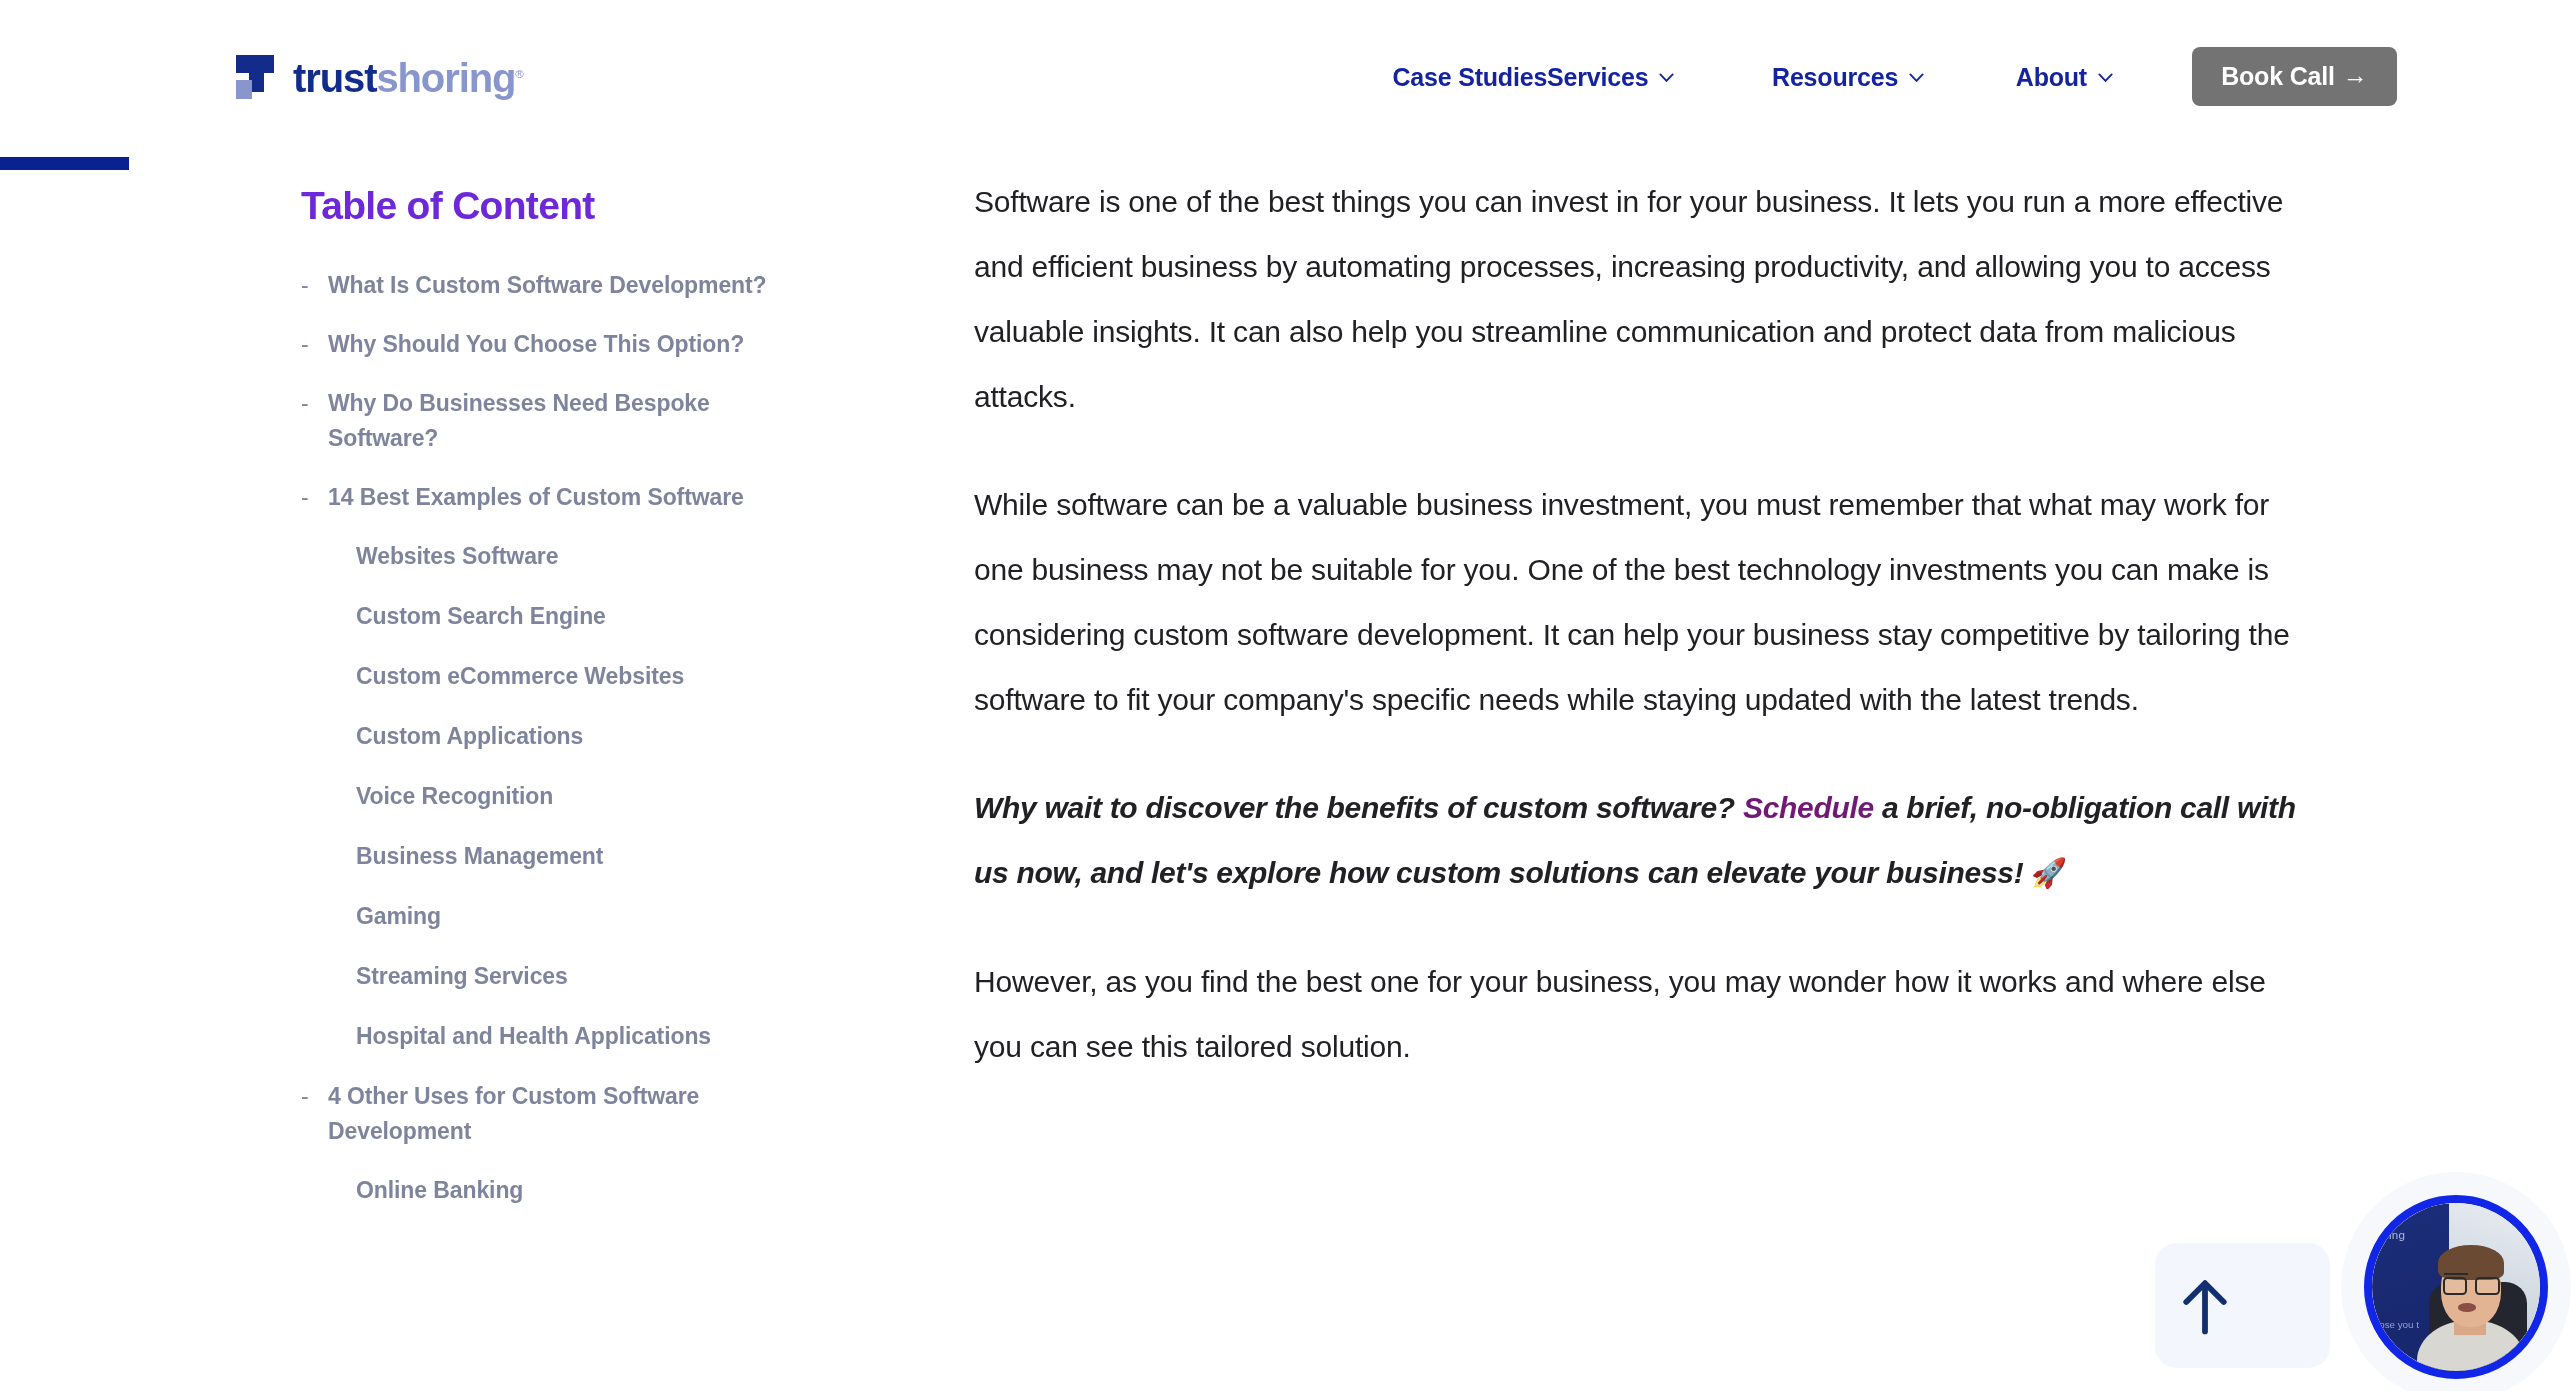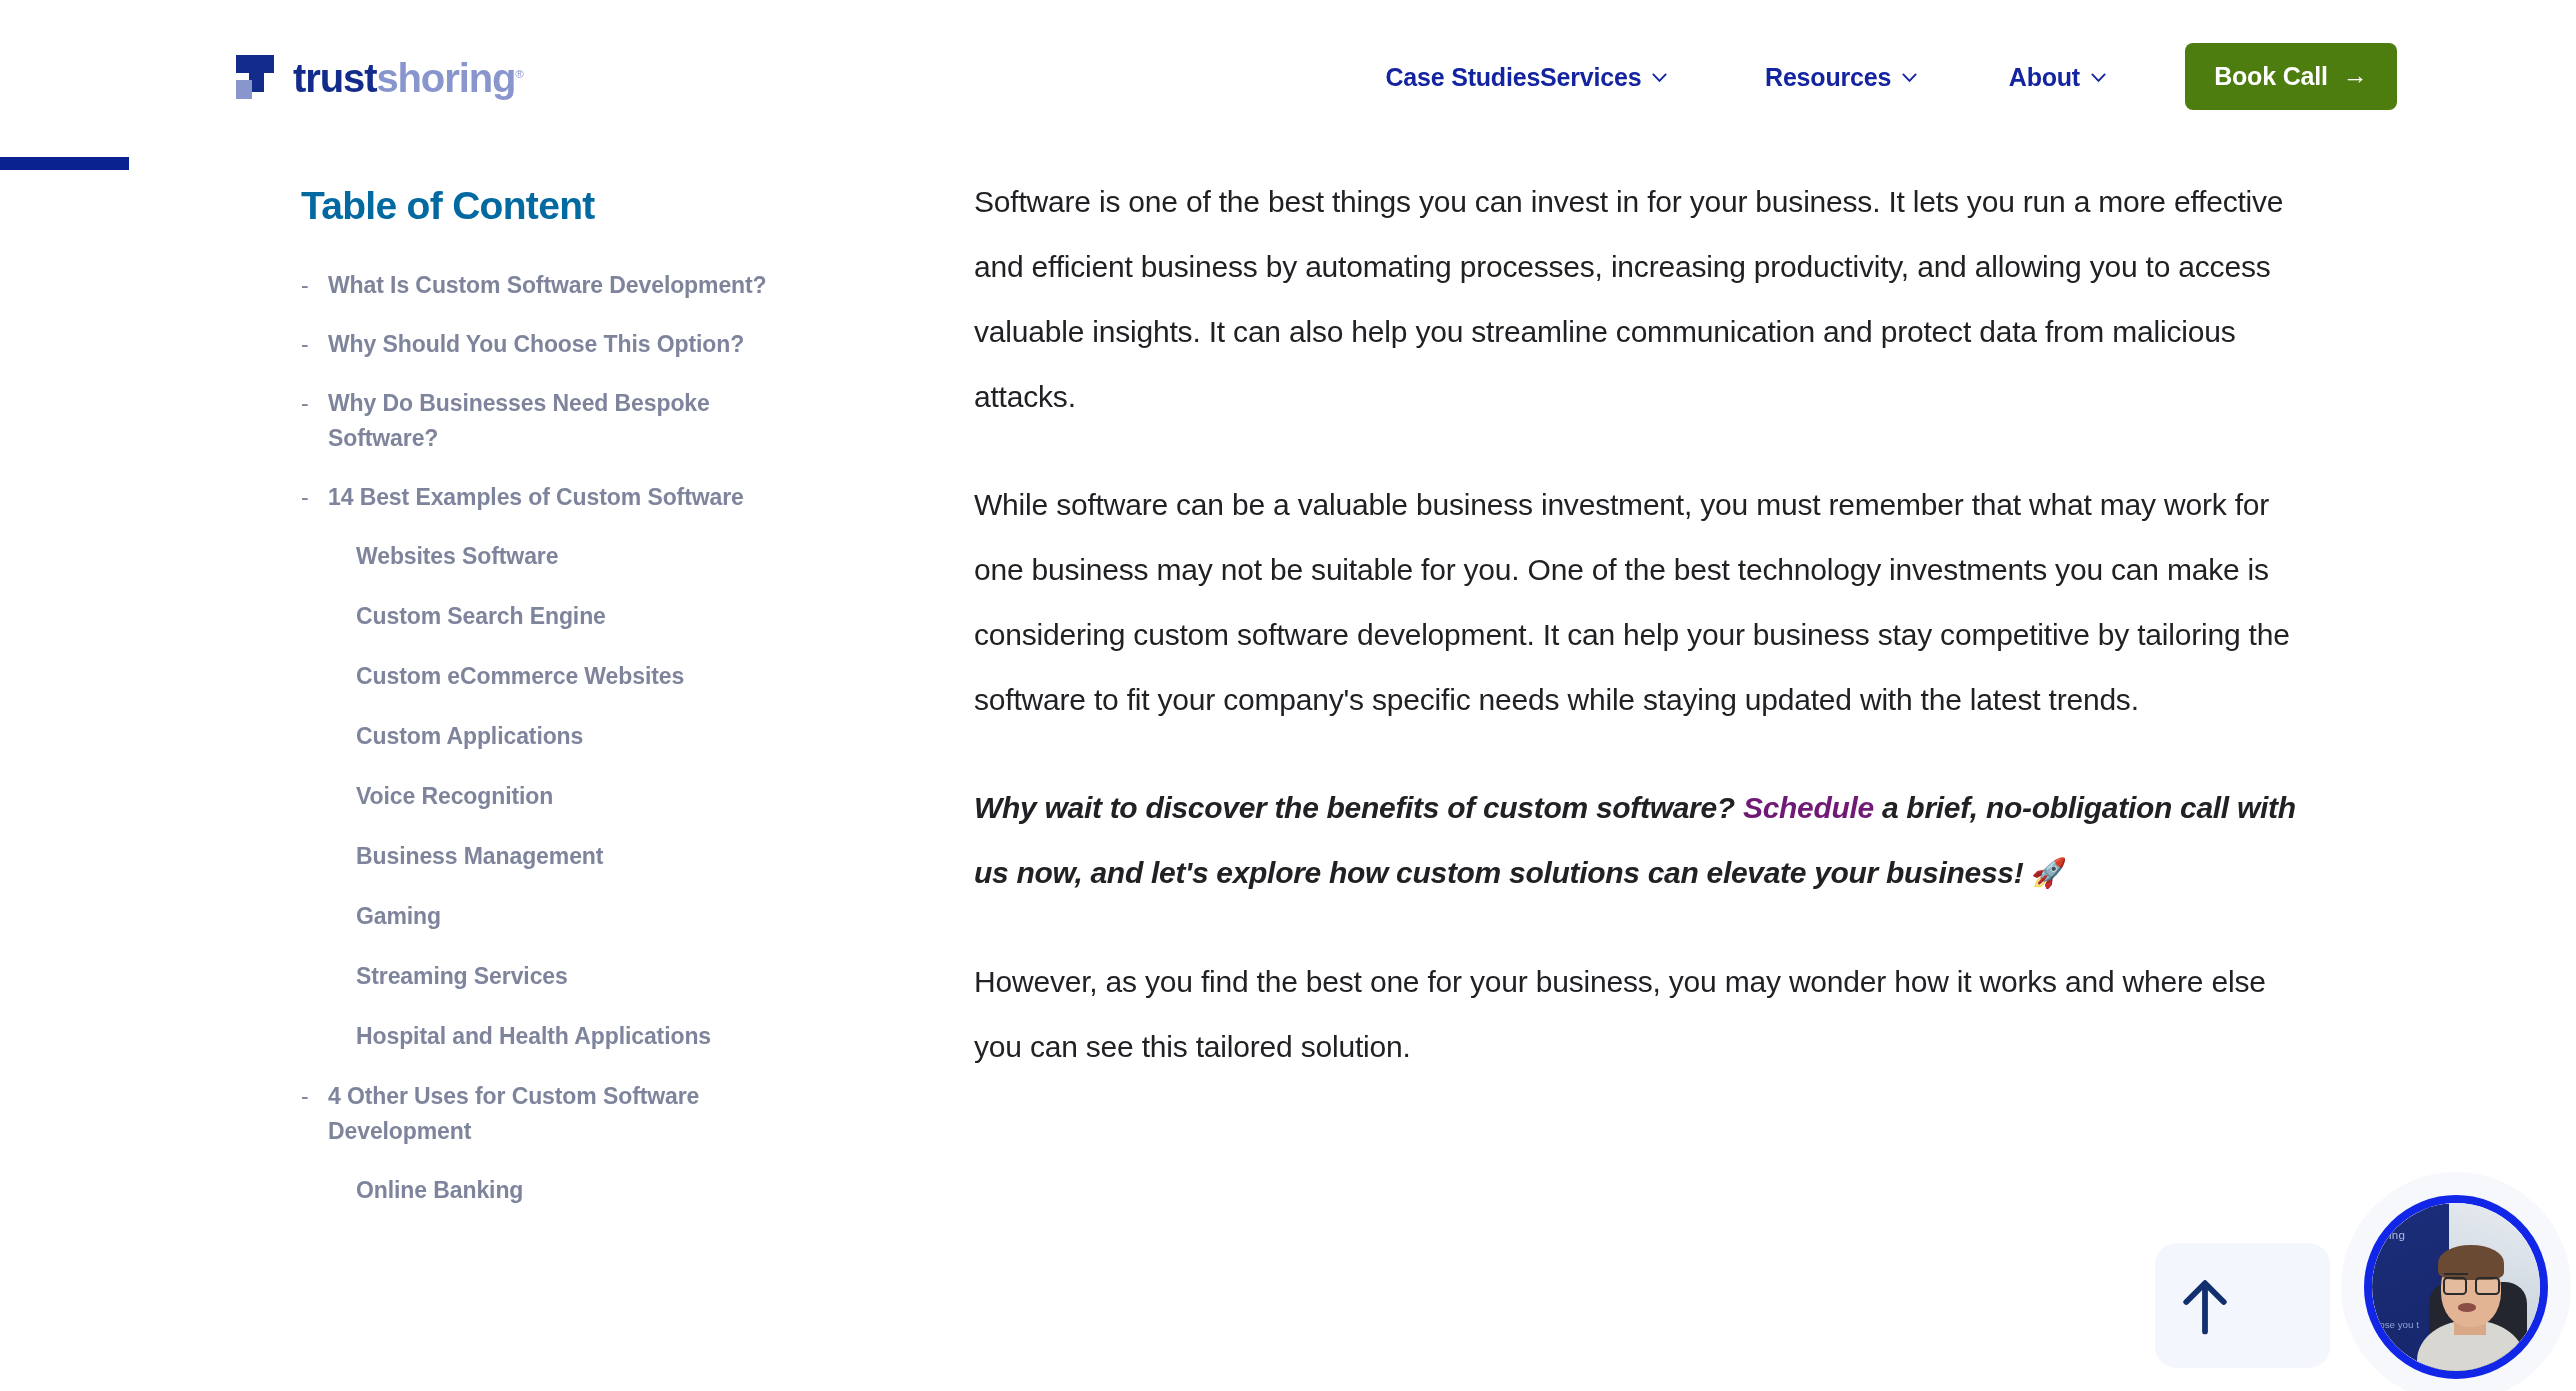--- a/index.html
+++ b/index.html
@@ -112,32 +112,32 @@
   .chev {
     display: inline-block;
     width: 15px;
     height: 9.8px;
     position: relative;
     top: 1.8px;
   }
   .chev svg { display: block; }
 
   .book-call {
-    background: #4d7c0f;
+    background: #737373;
     color: #ffffff;
     font-size: 25px;
     font-weight: 700;
     letter-spacing: -0.2px;
     border: none;
     border-radius: 8px;
     padding: 0 29.5px;
-    height: 67px;
+    height: 59px;
     display: flex;
     align-items: center;
-    gap: 15px;
+    gap: 8px;
     cursor: pointer;
     font-family: "Liberation Sans", sans-serif;
     white-space: nowrap;
   }
   .book-call .arrow {
     font-size: 25px;
     line-height: 1;
     display: inline-block;
     position: relative;
     top: -0.9px;
@@ -172,21 +172,21 @@
   .toc {
     position: absolute;
     left: 301px;
     top: 13.4px;
     width: 537px;
   }
 
   .toc-title {
     font-size: 39px;
     font-weight: 700;
-    color: #0369a1;
+    color: #6d28d9;
     letter-spacing: -0.7px;
     line-height: 47px;
     margin-bottom: 39px;
   }
 
   .toc-list { list-style: none; }
 
   .toc-item {
     display: flex;
     align-items: flex-start;

